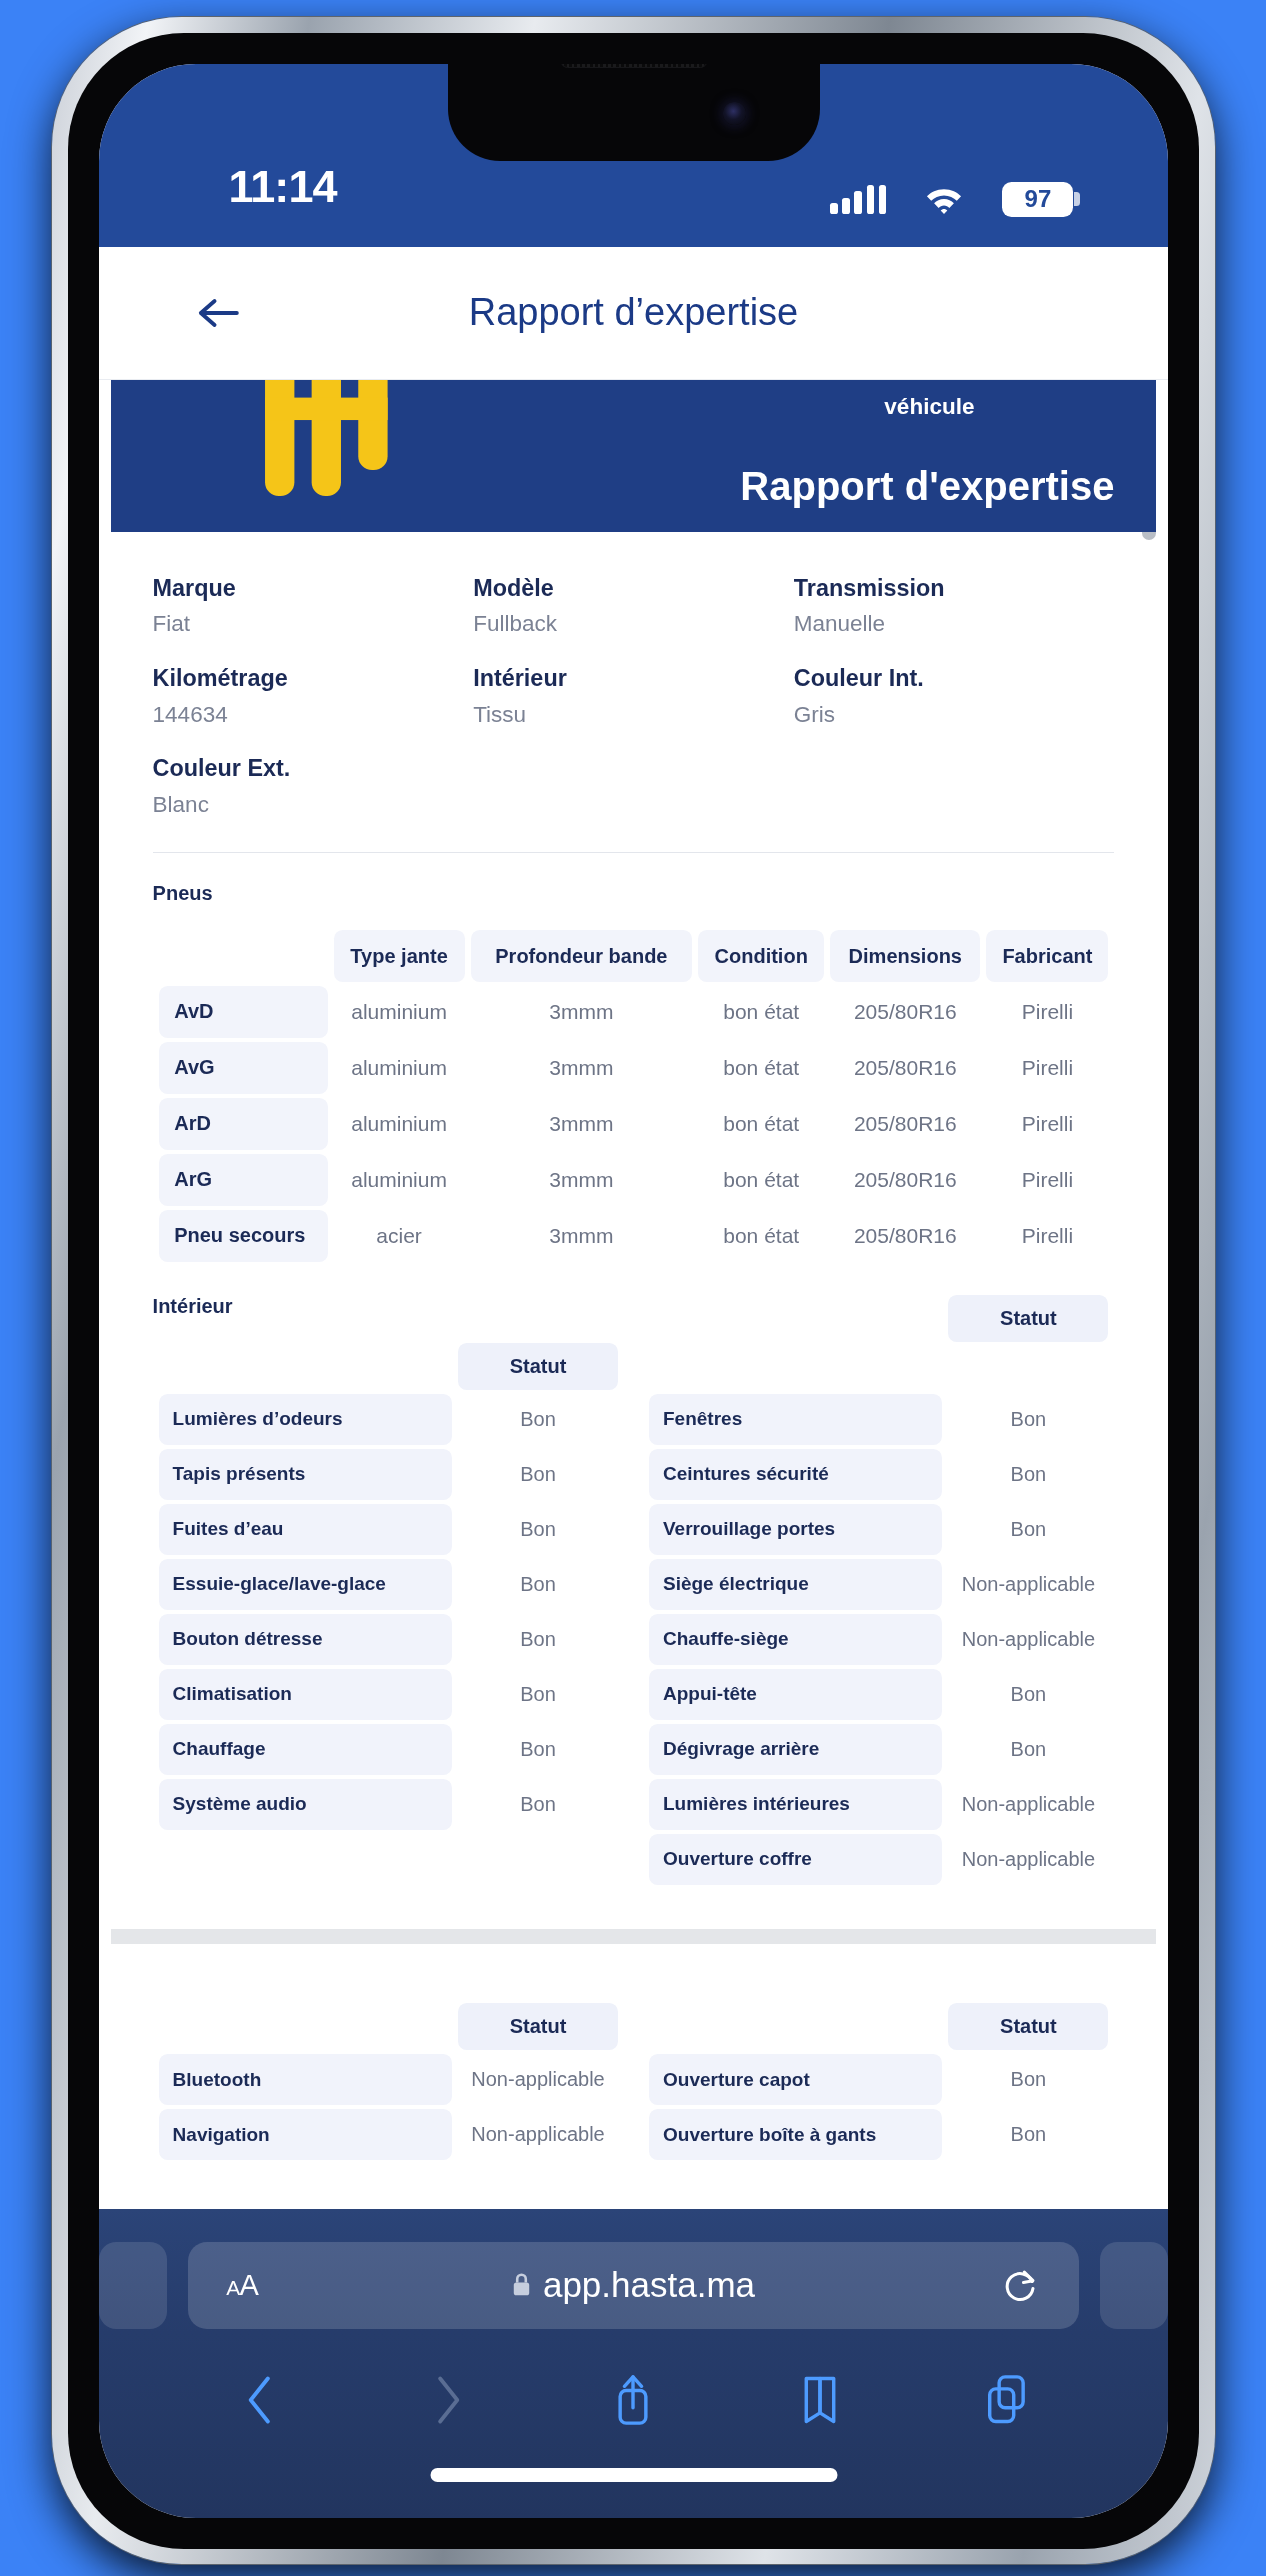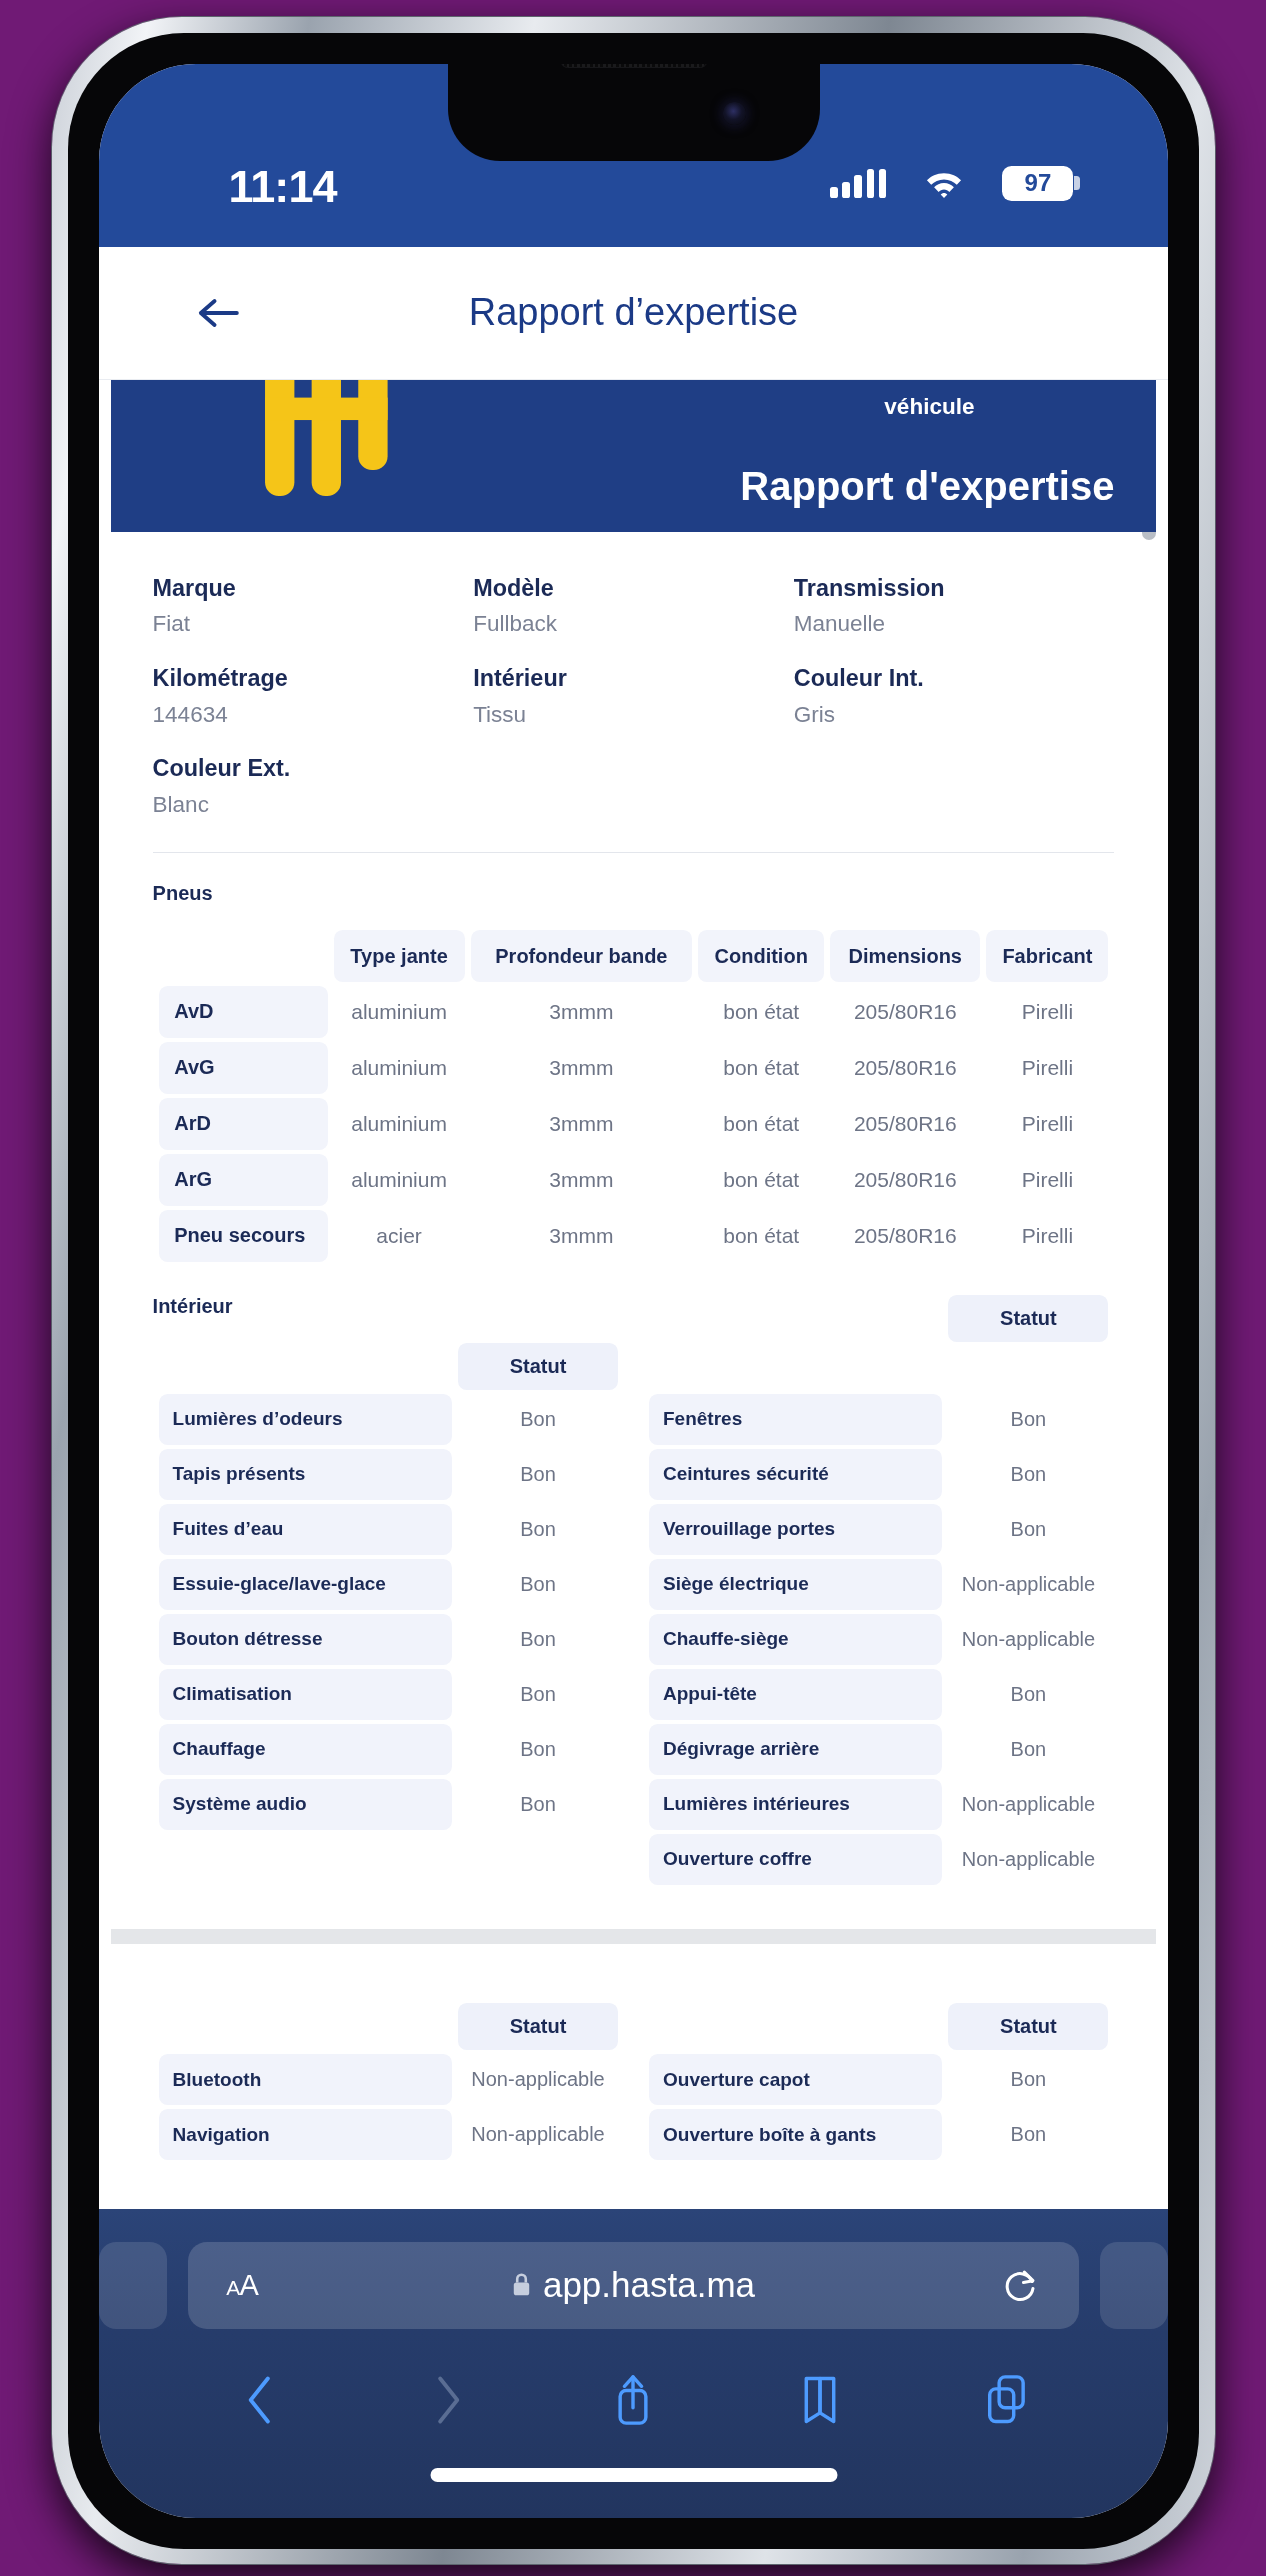--- a/index.html
+++ b/index.html
@@ -7,21 +7,21 @@
     width: 1266px; height: 2576px;
     background: #000;
     font-family: "Liberation Sans", sans-serif;
     overflow: hidden;
   }
 
   
   .stage {
     position: relative;
     width: 1266px; height: 2576px;
-    background: #701a75;
+    background: #3b82f6;
   }
 
   
   .phone-frame {
     position: absolute;
     left: 52px; top: 17.3px;
     width: 1163px; height: 2547px;
     border-radius: 130px;
     background: linear-gradient(100deg,#c9ced6 0%,#f2f4f7 6%,#9aa3ae 16%,#e8ebef 30%,#7e8792 52%,#dfe3e8 72%,#9aa3ae 88%,#cfd4db 100%);
     box-shadow: 0 0 0 0.9px #5d646d, 0 15.6px 43px rgba(0,0,0,.8);
@@ -76,21 +76,21 @@
     position: absolute; left: 50%; transform: translateX(-50%);
     top: -1.7px; width: 147px; height: 14px; border-radius: 7px;
     background: repeating-linear-gradient(90deg,#1a1a1c 0 2.6px,#0a0a0b 2.6px 5.2px);
     border: 0.9px solid #17171a;
   }
   .sb-time {
     position: absolute; left: 130px; top: 97px;
     font-size: 45px; font-weight: 700; letter-spacing: -0.9px;
   }
   .sb-right {
-    position: absolute; right: 95px; top: 102px;
+    position: absolute; right: 95px; top: 118px;
     display: flex; align-items: center; gap: 39px;
   }
   .signal { display: flex; align-items: flex-end; gap: 4.3px; height: 29px; }
   .signal i { display: block; width: 7.8px; background: #fff; border-radius: 2.6px; }
   .signal i:nth-child(1){height:11.2px}
   .signal i:nth-child(2){height:16.4px}
   .signal i:nth-child(3){height:22.5px}
   .signal i:nth-child(4){height:29px}
   .signal i:nth-child(5){height:29px}
   .wifi { width: 38px; height: 29px; }

